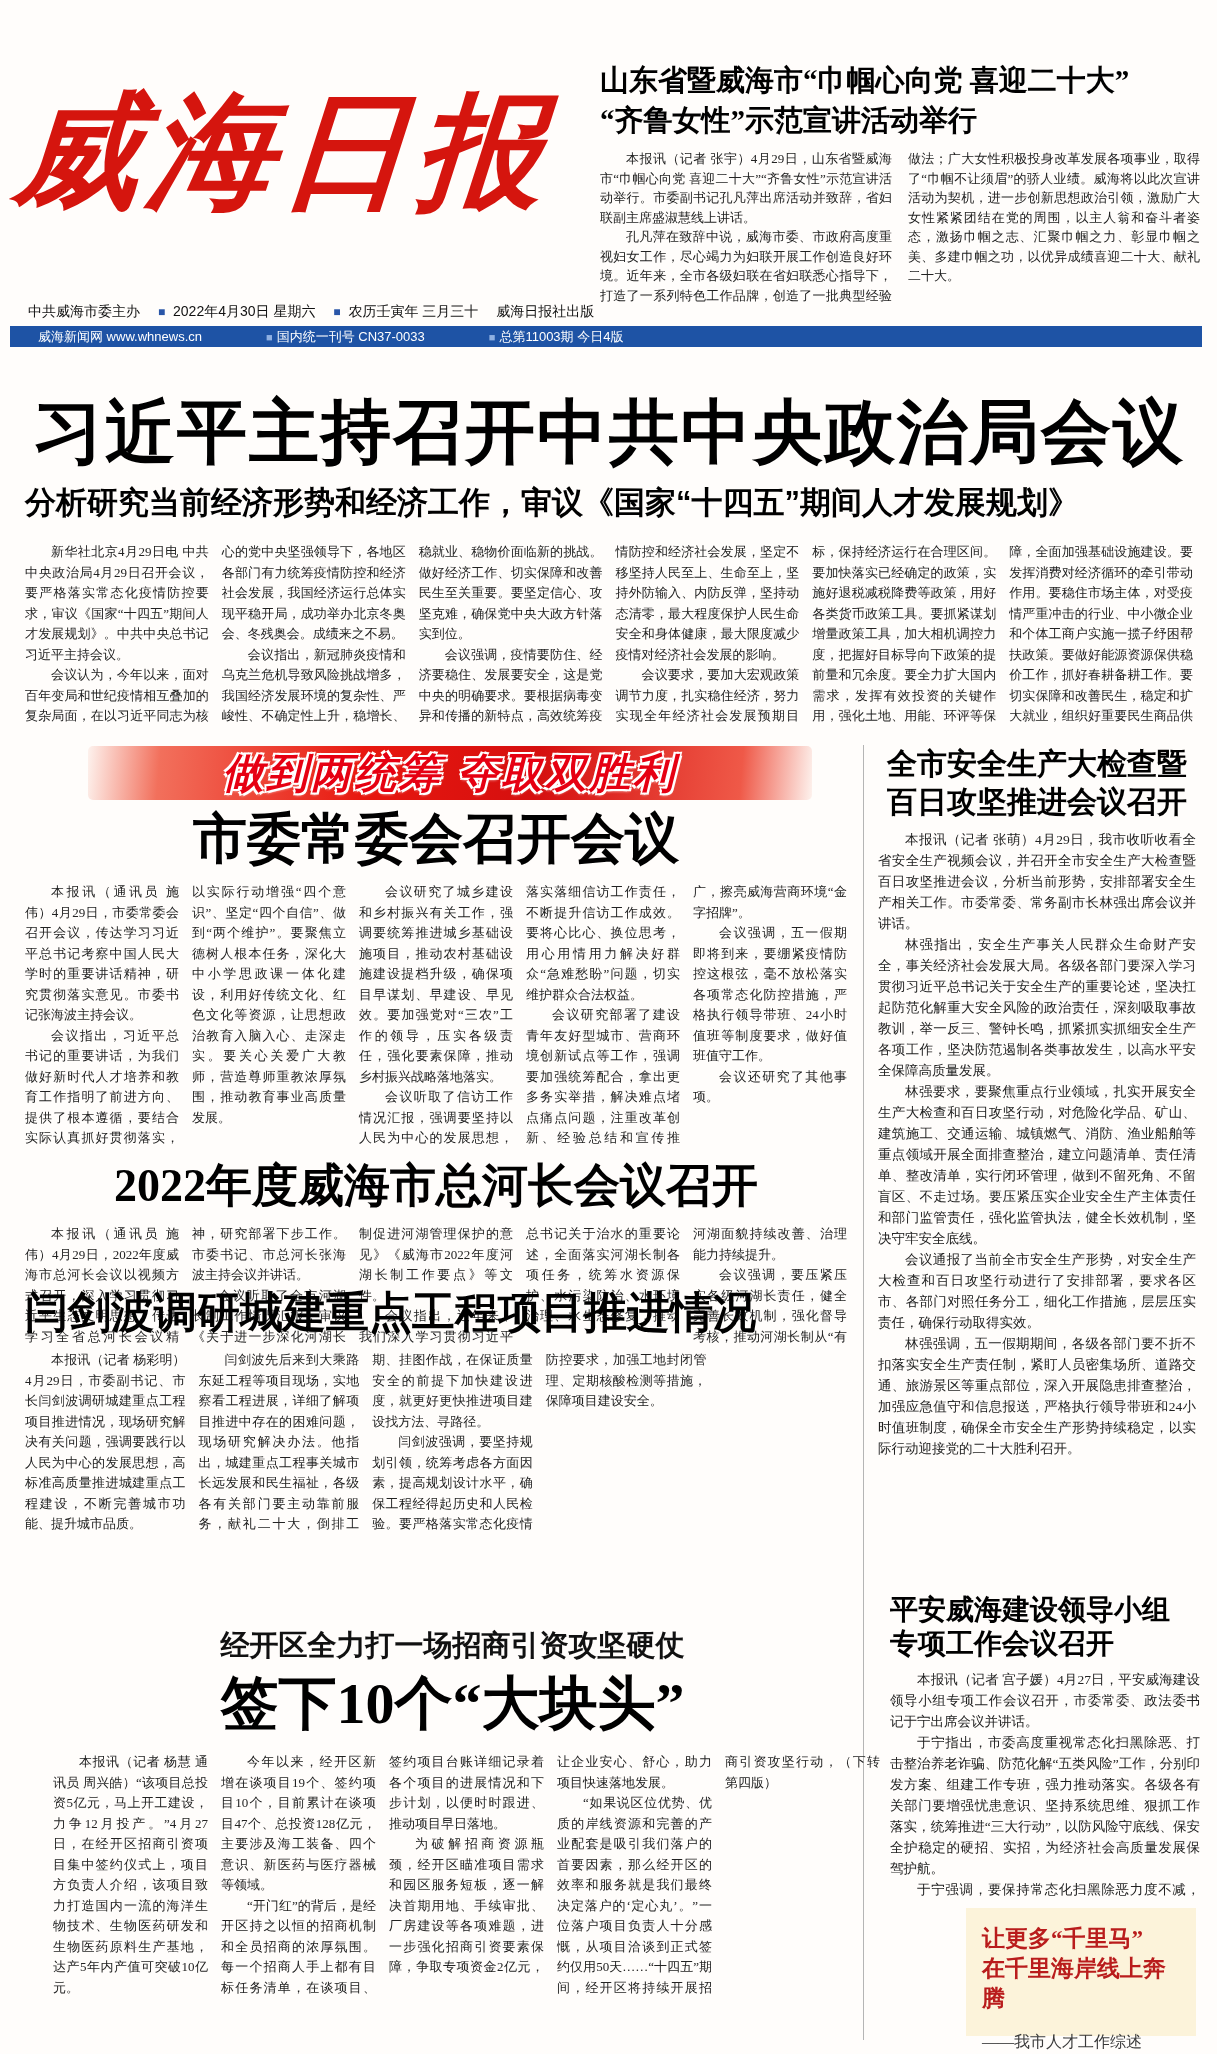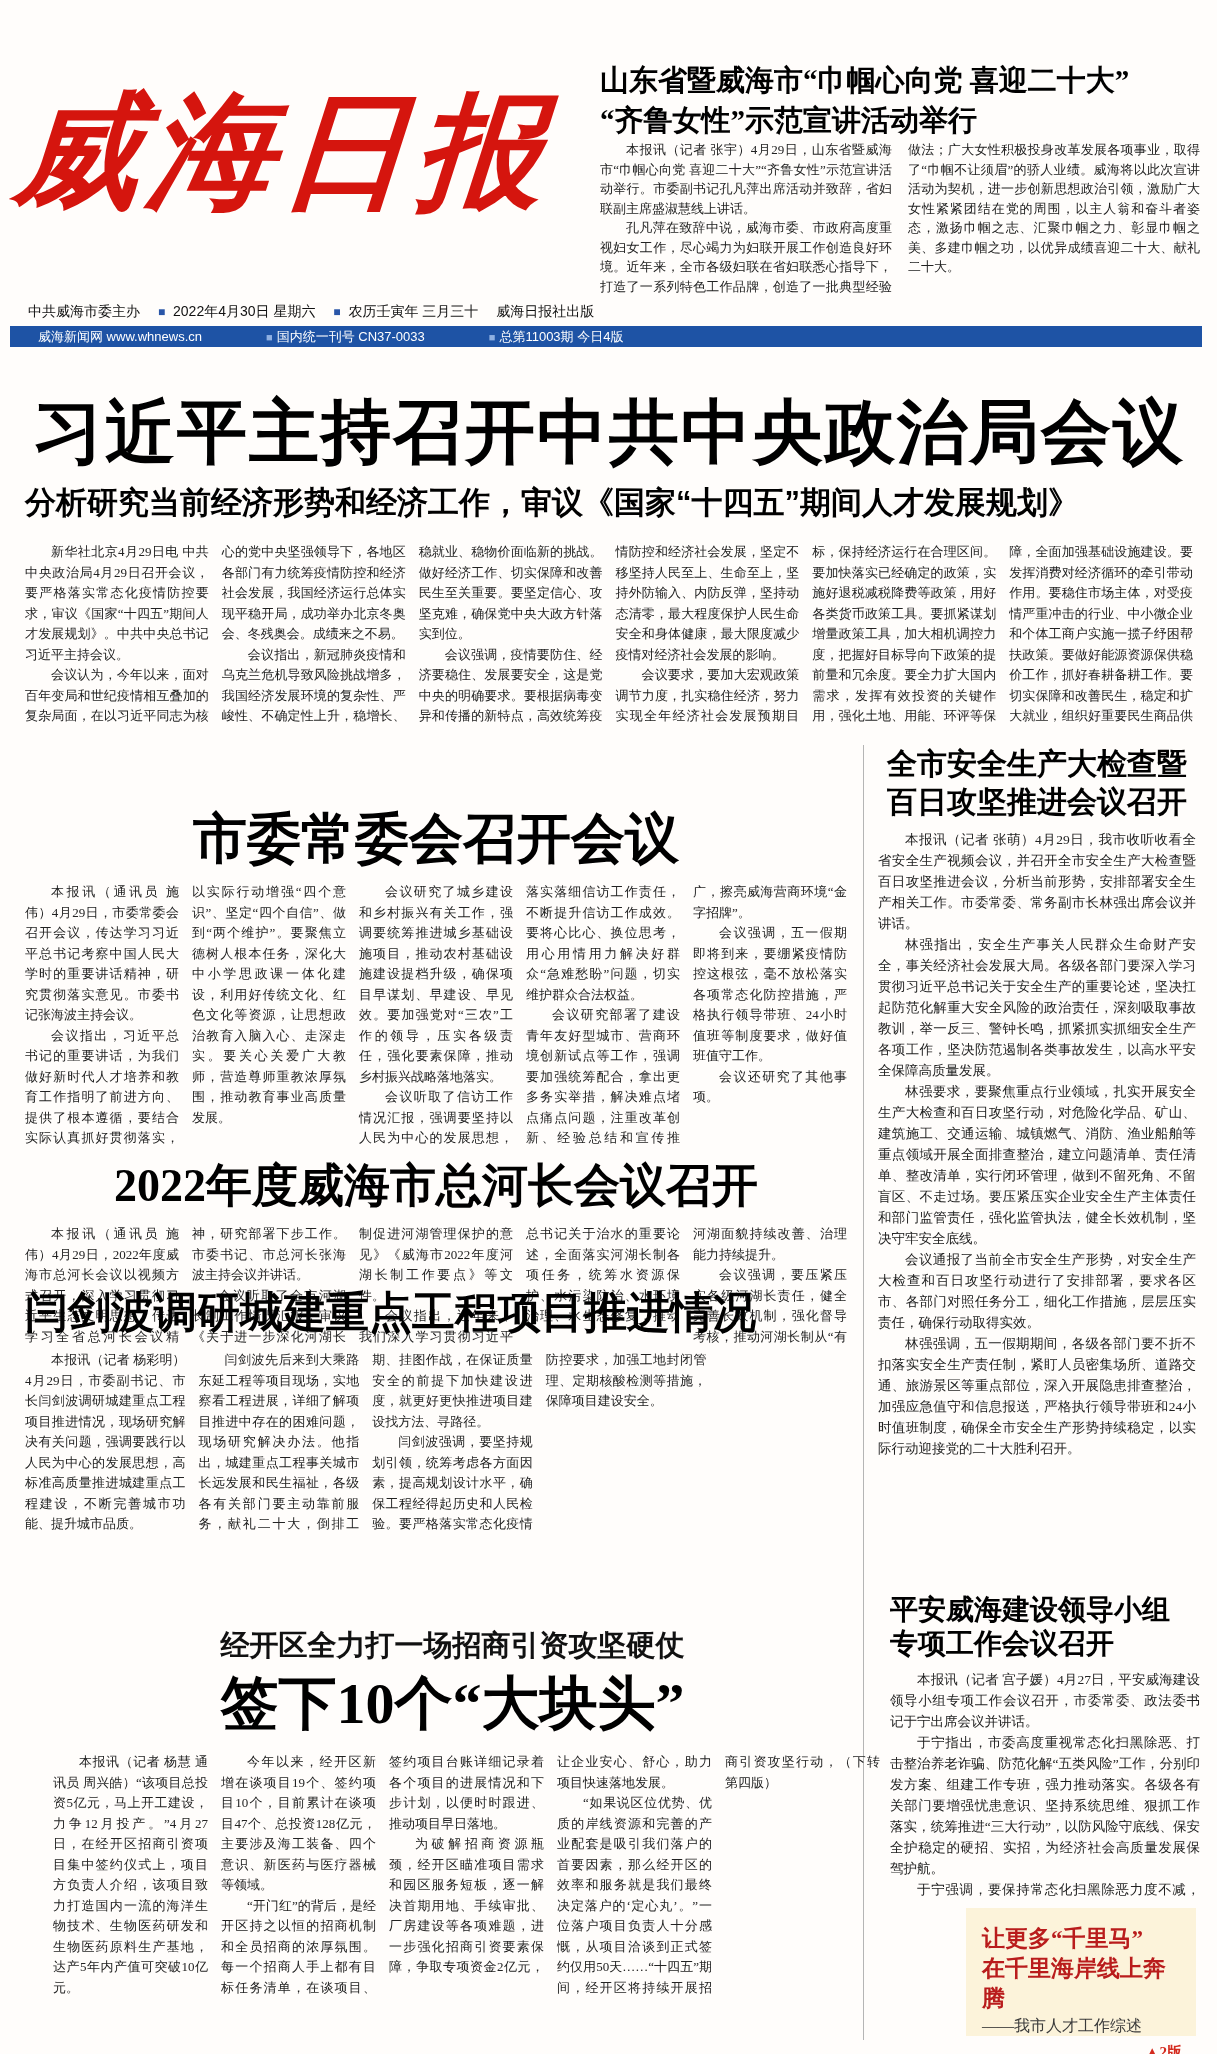--- a/index.html
+++ b/index.html
@@ -13,21 +13,21 @@
         line-height:190px;white-space:nowrap;transform:skewX(-4deg);}
   .pub-line{position:absolute;left:28px;top:303px;width:830px;font-size:14px;color:#111;}
   .pub-line .sq{color:#2a56a8;font-size:12px;margin:0 4px 0 14px;}
   .info-bar{position:absolute;left:10px;top:326px;width:1192px;height:21px;background:#1e53a5;
         color:#fff;font-size:13px;line-height:21px;display:flex;gap:64px;padding-left:28px;box-sizing:border-box;
         font-family:"Liberation Sans","DejaVu Sans",sans-serif;}
   .info-bar .sq{color:#8fb0e2;margin-right:4px;font-size:11px;}
   
   .tr-article{position:absolute;left:600px;top:60px;width:600px;}
   .tr-headline{font-size:29px;font-weight:bold;line-height:40px;color:#000;}
-  .tr-body{height:156px;overflow:hidden;column-count:2;column-gap:16px;column-fill:auto;
+  .tr-body{margin-top:9px;height:156px;overflow:hidden;column-count:2;column-gap:16px;column-fill:auto;
         font-size:13px;line-height:19.5px;text-align:justify;color:#222;}
   .tr-body p,.colbody p,.sb-body p{margin:0;text-indent:2em;}
   
   .lead{position:absolute;left:25px;top:372px;width:1168px;}
   .lead-headline{font-size:70px;font-weight:bold;text-align:center;letter-spacing:2px;line-height:74px;color:#000;white-space:nowrap;margin-top:24px;}
   .lead-subhead{margin-top:12px;font-size:31px;font-weight:bold;text-align:left;letter-spacing:0px;
         font-family:"Liberation Sans","DejaVu Sans",sans-serif;color:#000;white-space:nowrap;}
   .lead-body{margin-top:18px;height:202px;overflow:hidden;column-count:6;column-gap:14px;column-fill:auto;
         font-size:13.5px;line-height:21px;text-align:justify;color:#222;}
   
@@ -59,21 +59,21 @@
   .inv-headline{margin-top:10px;font-size:58px;line-height:64px;}
   .inv-body{margin-top:16px;height:255px;column-count:5;margin-left:28px;}
   .pa-article{position:absolute;left:890px;top:1593px;width:310px;}
   .pa-headline{font-size:28px;font-weight:bold;line-height:34px;color:#000;}
   .pa-body{margin-top:8px;height:232px;overflow:hidden;font-size:13.5px;line-height:21px;text-align:justify;color:#222;}
   .pa-body p{margin:0;text-indent:2em;}
   
   .promo{position:absolute;left:966px;top:1908px;width:230px;height:128px;background:#fcf3da;
         box-sizing:border-box;padding:16px 14px 10px 16px;}
   .promo-l1,.promo-l2{font-size:23px;font-weight:bold;color:#b91c1c;line-height:30px;}
-  .promo-l3{margin-top:2px;font-size:16px;color:#3a3a3a;}
+  .promo-l3{margin-top:18px;font-size:16px;color:#3a3a3a;}
   .promo-ref{margin-top:6px;text-align:right;font-size:15px;color:#d42a1e;font-weight:bold;}
   .vdivider{position:absolute;left:863px;top:745px;width:1px;height:1295px;background:#b5b5b5;}
 </style>
 </head>
 <body>
 
 <div class="page">
 
   <div class="masthead-title serif">威海日报</div>
 
@@ -108,20 +108,23 @@
     <div class="lead-subhead">分析研究当前经济形势和经济工作，审议《国家“十四五”期间人才发展规划》</div>
     <div class="lead-body colbody" style="column-count:6;">
         <p>新华社北京4月29日电 中共中央政治局4月29日召开会议，要严格落实常态化疫情防控要求，审议《国家“十四五”期间人才发展规划》。中共中央总书记习近平主持会议。</p>
         <p>会议认为，今年以来，面对百年变局和世纪疫情相互叠加的复杂局面，在以习近平同志为核心的党中央坚强领导下，各地区各部门有力统筹疫情防控和经济社会发展，我国经济运行总体实现平稳开局，成功举办北京冬奥会、冬残奥会。成绩来之不易。</p>
         <p>会议指出，新冠肺炎疫情和乌克兰危机导致风险挑战增多，我国经济发展环境的复杂性、严峻性、不确定性上升，稳增长、稳就业、稳物价面临新的挑战。做好经济工作、切实保障和改善民生至关重要。要坚定信心、攻坚克难，确保党中央大政方针落实到位。</p>
         <p>会议强调，疫情要防住、经济要稳住、发展要安全，这是党中央的明确要求。要根据病毒变异和传播的新特点，高效统筹疫情防控和经济社会发展，坚定不移坚持人民至上、生命至上，坚持外防输入、内防反弹，坚持动态清零，最大程度保护人民生命安全和身体健康，最大限度减少疫情对经济社会发展的影响。</p>
         <p>会议要求，要加大宏观政策调节力度，扎实稳住经济，努力实现全年经济社会发展预期目标，保持经济运行在合理区间。要加快落实已经确定的政策，实施好退税减税降费等政策，用好各类货币政策工具。要抓紧谋划增量政策工具，加大相机调控力度，把握好目标导向下政策的提前量和冗余度。要全力扩大国内需求，发挥有效投资的关键作用，强化土地、用能、环评等保障，全面加强基础设施建设。要发挥消费对经济循环的牵引带动作用。要稳住市场主体，对受疫情严重冲击的行业、中小微企业和个体工商户实施一揽子纾困帮扶政策。要做好能源资源保供稳价工作，抓好春耕备耕工作。要切实保障和改善民生，稳定和扩大就业，组织好重要民生商品供应，保障城市核心功能运转，稳控安全生产形势，维护社会大局稳定。要坚持全国一盘棋，确保交通物流畅通，确保重点产业链供应链、抗疫保供企业、关键基础设施正常运转。</p>
       </div>
   </div>
 
+  <div class="banner">
+    <div class="banner-text">做到两统筹 夺取双胜利</div>
+  </div>
 
   <div class="sc-article">
     <div class="hl-center sc-headline serif">市委常委会召开会议</div>
     <div class="colbody sc-body">
         <p>本报讯（通讯员 施伟）4月29日，市委常委会召开会议，传达学习习近平总书记考察中国人民大学时的重要讲话精神，研究贯彻落实意见。市委书记张海波主持会议。</p>
         <p>会议指出，习近平总书记的重要讲话，为我们做好新时代人才培养和教育工作指明了前进方向、提供了根本遵循，要结合实际认真抓好贯彻落实，以实际行动增强“四个意识”、坚定“四个自信”、做到“两个维护”。要聚焦立德树人根本任务，深化大中小学思政课一体化建设，利用好传统文化、红色文化等资源，让思想政治教育入脑入心、走深走实。要关心关爱广大教师，营造尊师重教浓厚氛围，推动教育事业高质量发展。</p>
         <p>会议研究了城乡建设和乡村振兴有关工作，强调要统筹推进城乡基础设施项目，推动农村基础设施建设提档升级，确保项目早谋划、早建设、早见效。要加强党对“三农”工作的领导，压实各级责任，强化要素保障，推动乡村振兴战略落地落实。</p>
         <p>会议听取了信访工作情况汇报，强调要坚持以人民为中心的发展思想，落实落细信访工作责任，不断提升信访工作成效。要将心比心、换位思考，用心用情用力解决好群众“急难愁盼”问题，切实维护群众合法权益。</p>
         <p>会议研究部署了建设青年友好型城市、营商环境创新试点等工作，强调要加强统筹配合，拿出更多务实举措，解决难点堵点痛点问题，注重改革创新、经验总结和宣传推广，擦亮威海营商环境“金字招牌”。</p>
         <p>会议强调，五一假期即将到来，要绷紧疫情防控这根弦，毫不放松落实各项常态化防控措施，严格执行领导带班、24小时值班等制度要求，做好值班值守工作。</p>

